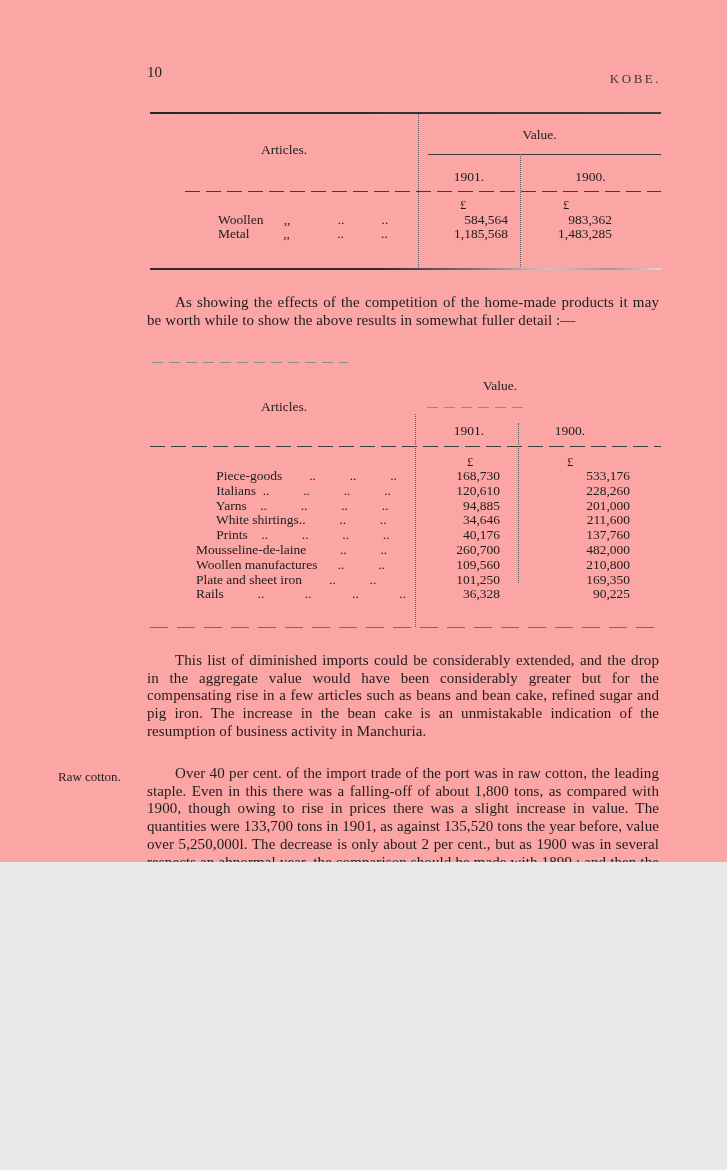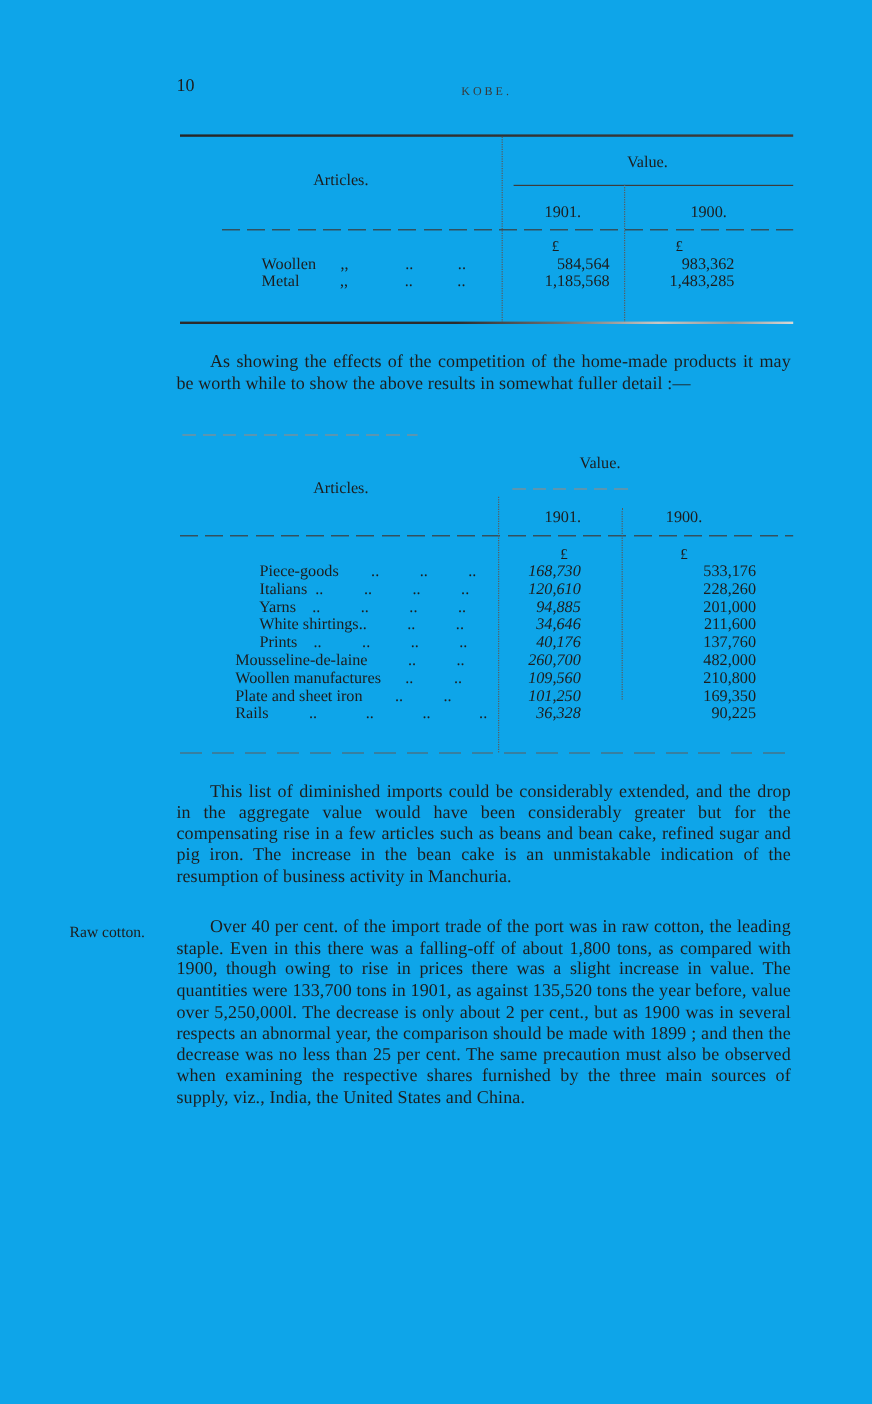--- a/index.html
+++ b/index.html
@@ -1,27 +1,27 @@
 <!DOCTYPE html>
 <html><head>
 <meta charset="utf-8">
 <style>
   html,body{margin:0;padding:0;background:#e9e9e7;}
   .page{
-    position:relative; width:727px; height:1170px; overflow:hidden;
-    background:#0ea5e9;
+    position:relative; width:727px; height:862px; overflow:hidden;
+    background:#fca5a5;
     font-family:"Liberation Serif", serif;
     color:#1d1d1d;
     -webkit-font-smoothing:antialiased;
   }
   .abs{position:absolute;}
   
   .pagenum{left:147px; top:64px; font-size:15px;}
-  .runhead{left:150px; top:71px; width:511px; text-align:center;
-           font-size:10px; letter-spacing:2.5px; color:#3a3a3a;}
+  .runhead{left:150px; top:71px; width:511px; text-align:right;
+           font-size:13px; letter-spacing:2.5px; color:#3a3a3a;}
   
   .tbl{position:absolute; left:150px; width:511px; font-size:13.5px;}
   .tbl .cell{position:absolute; white-space:nowrap;}
   .center{text-align:center;}
   .vline{position:absolute; width:0; border-left:1px dotted #5a5a5a;}
   .rule{position:absolute; height:1px; background:#3c3c3c;}
   .rule.heavy{height:2px; background:linear-gradient(to right,#262626,#3d3d3d);}
   .rule.dash{background:repeating-linear-gradient(to right,#3c3c3c 0 15px,rgba(0,0,0,0) 15px 21px);}
   .rule.dash-light{background:repeating-linear-gradient(to right,#8c8c8c 0 11px,rgba(0,0,0,0) 11px 17px);}
   .rule.fade{height:2px;background:linear-gradient(to right,#2c2c2c 0%,#2c2c2c 45%,#6f6f6f 62%,#c7c7c5 78%,#9a9a9a 90%,#d8d8d6 100%);}
@@ -29,21 +29,21 @@
   
   .rows{position:absolute; left:0; right:0;}
   .row{position:relative; height:14.4px;}
   .t2 .row{height:14.8px;}
   .row .a{position:absolute; white-space:pre;}
   .t1 .row .a{left:68px;}
   .t2 .row .a{left:46px;}
   .row .v1,.row .v2{position:absolute; text-align:right;}
   .t1 .row .v1{left:268px; width:90px;}
   .t1 .row .v2{left:370px; width:92px;}
-  .t2 .row .v1{left:252px; width:82px;font-style:italic;}
+  .t2 .row .v1{left:268px; width:82px;}
   .t2 .row .v2{left:400px; width:80px;}
   
   .para{position:absolute; left:147px; width:512px; font-size:15px;
         line-height:17.7px; text-align:justify; text-indent:28px;
         letter-spacing:.1px;}
   .marginnote{position:absolute; left:58px; top:769px; font-size:13px;}
 </style>
 </head>
 <body>
 

